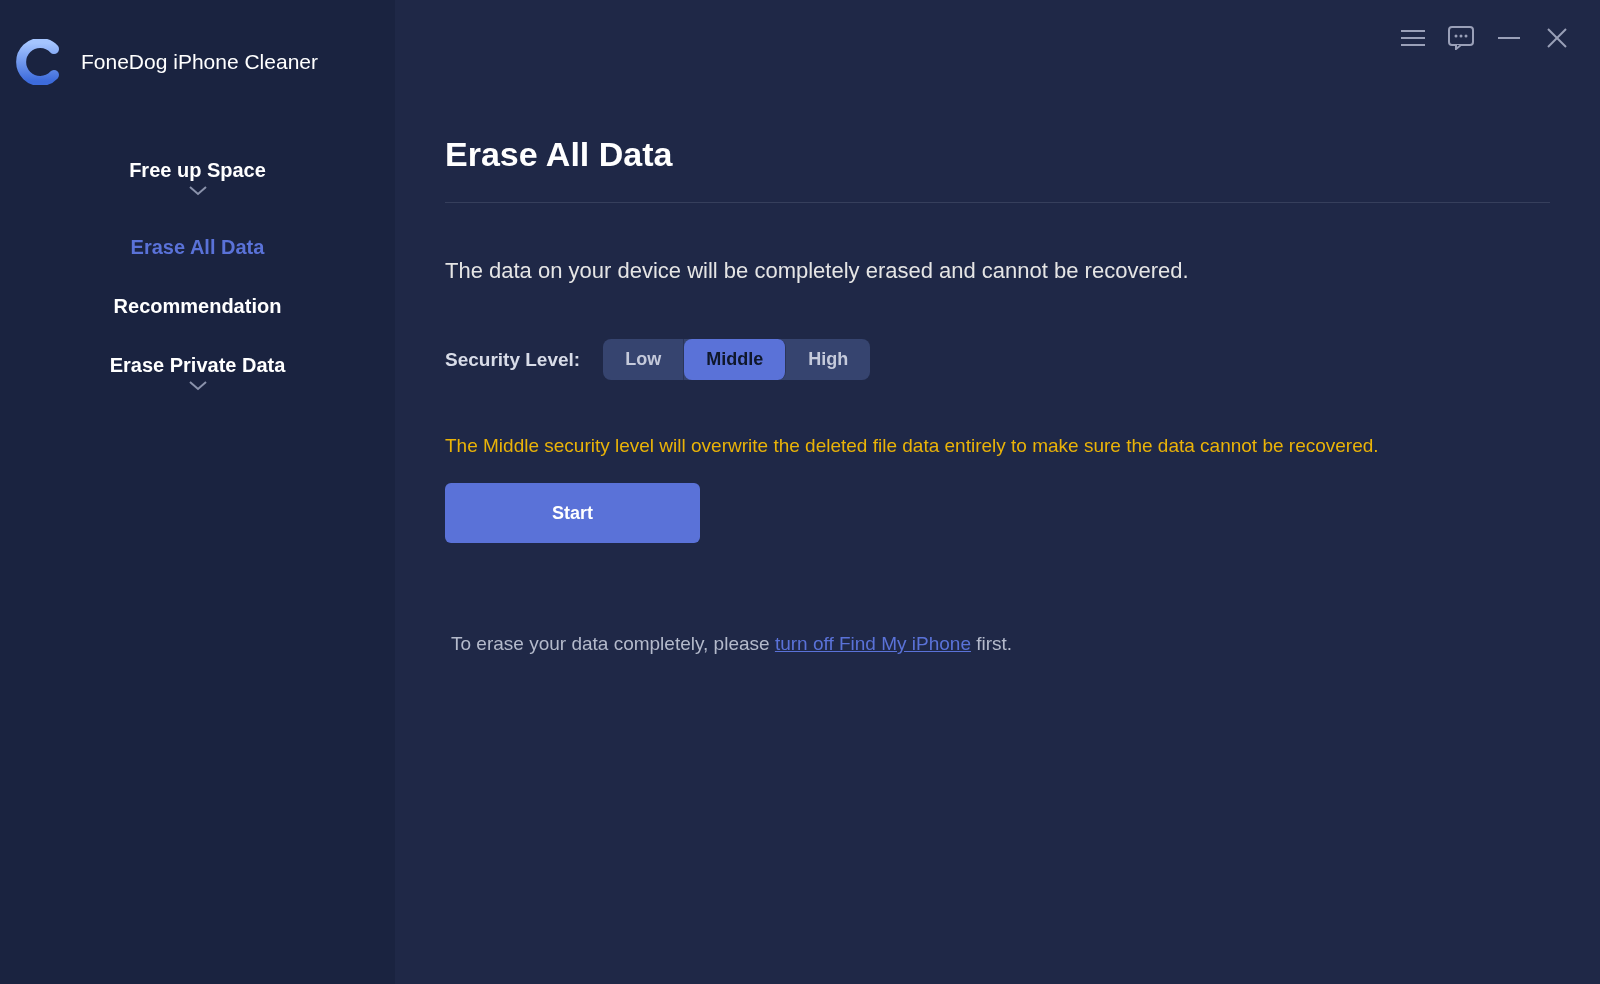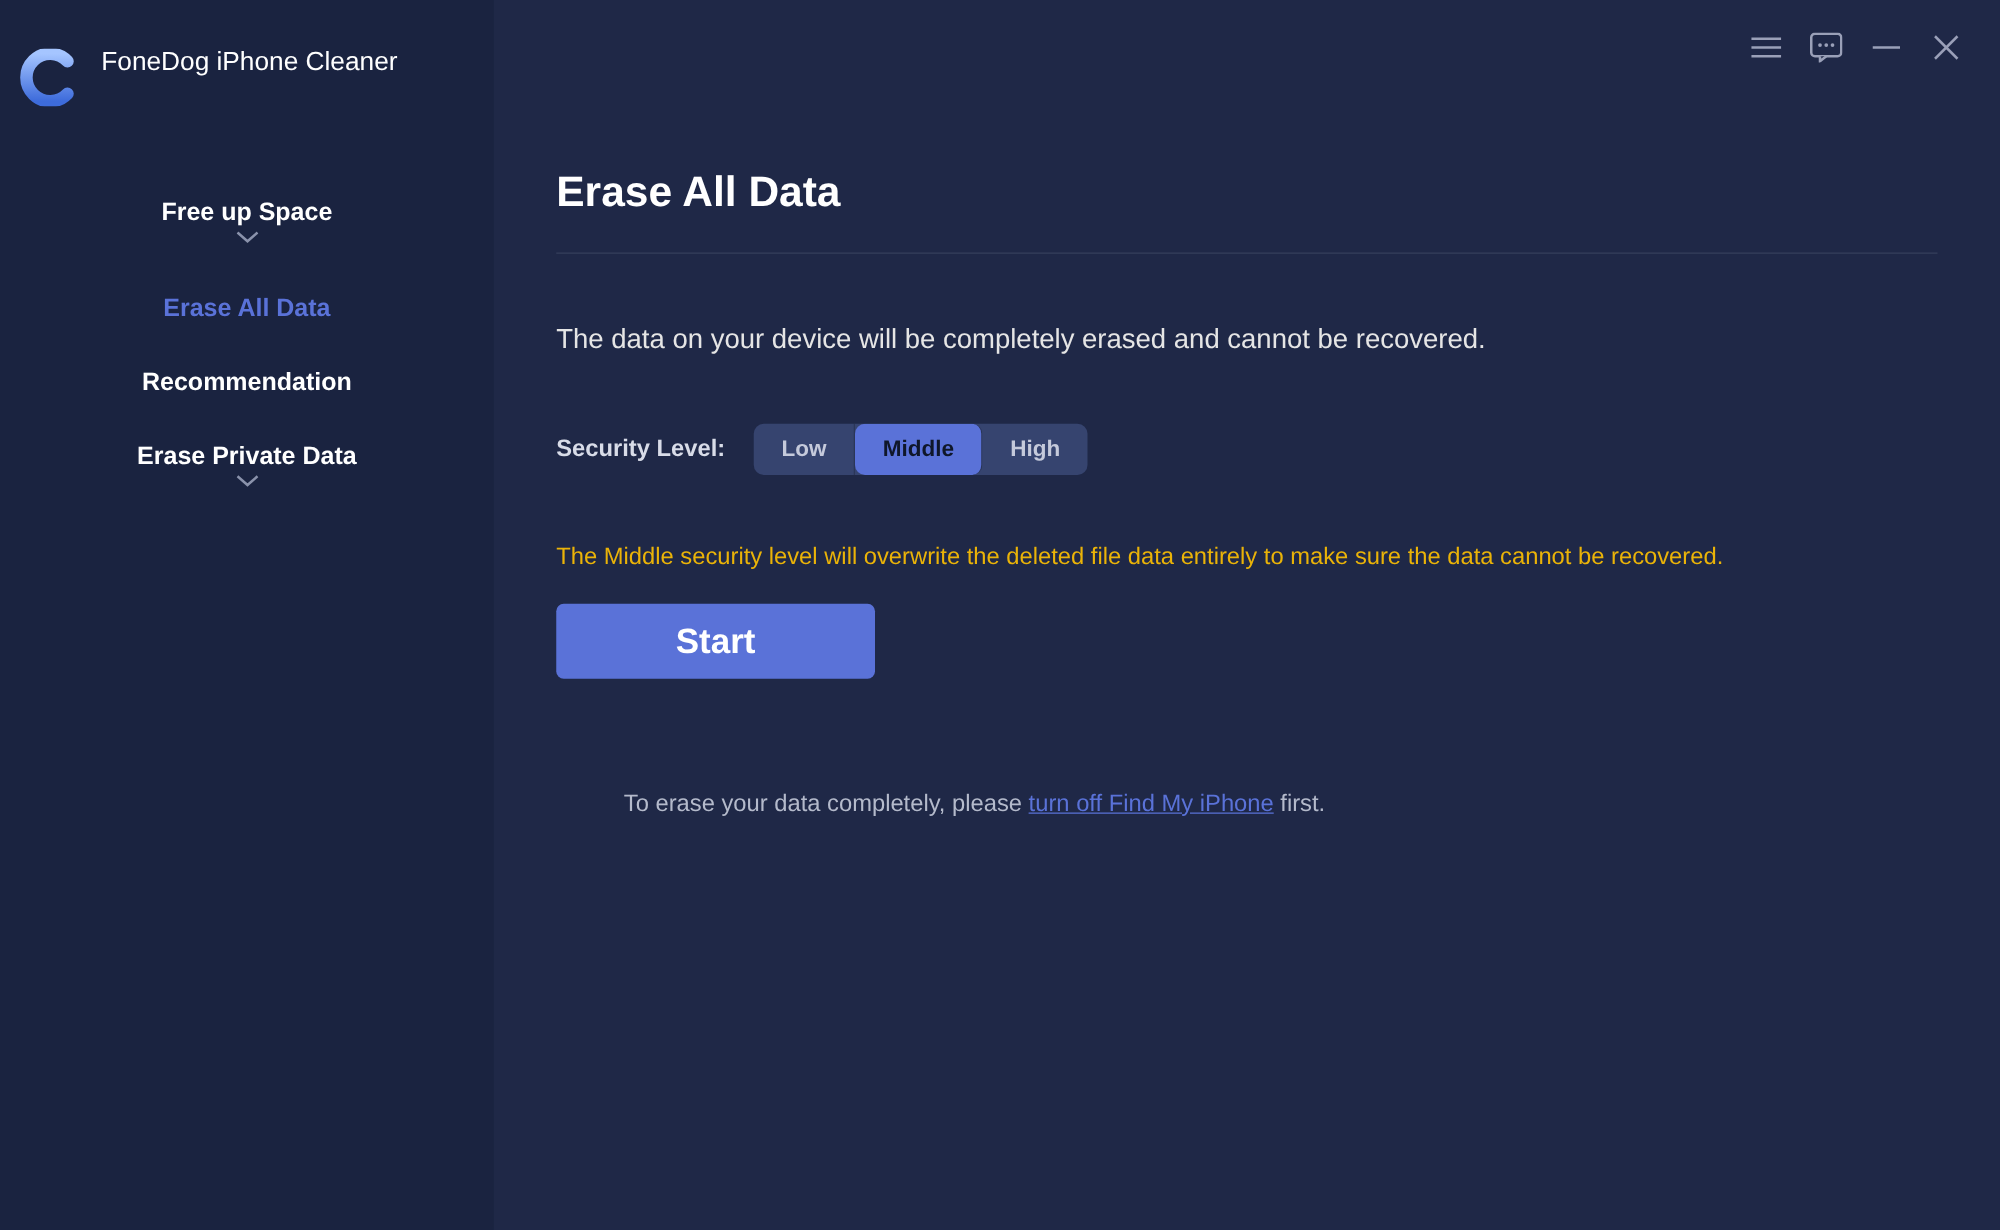--- a/index.html
+++ b/index.html
@@ -16,20 +16,21 @@
       display: flex;
     }
     .sidebar {
       width: 395px;
       background: #1a2340;
       height: 100%;
       padding-top: 8px;
     }
     .logo-area {
       display: flex;
+      align-items: center;
       padding: 30px 20px 40px 15px;
       gap: 18px;
     }
     .logo-icon {
       width: 48px;
       height: 48px;
       display: flex;
       align-items: center;
       justify-content: center;
     }
@@ -163,30 +164,29 @@
       font-size: 19px;
       margin-bottom: 26px;
     }
     .start-btn {
       width: 255px;
       height: 60px;
       background: #5a72d8;
       border: none;
       border-radius: 6px;
       color: #ffffff;
-      font-size: 28px;
+      font-size: 18px;
       font-weight: 700;
       cursor: pointer;
       margin-bottom: 90px;
     }
     .hint {
       color: #b4bacb;
       font-size: 19px;
       padding-left: 6px;
-      margin-left: 48px;
     }
     .hint-link {
       color: #5a72d8;
       text-decoration: underline;
     }
   </style>
 </head>
 <body>
 
 <div class="sidebar">

